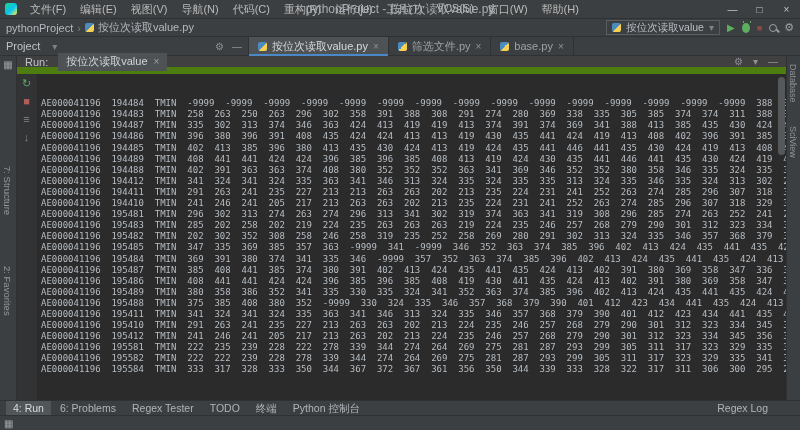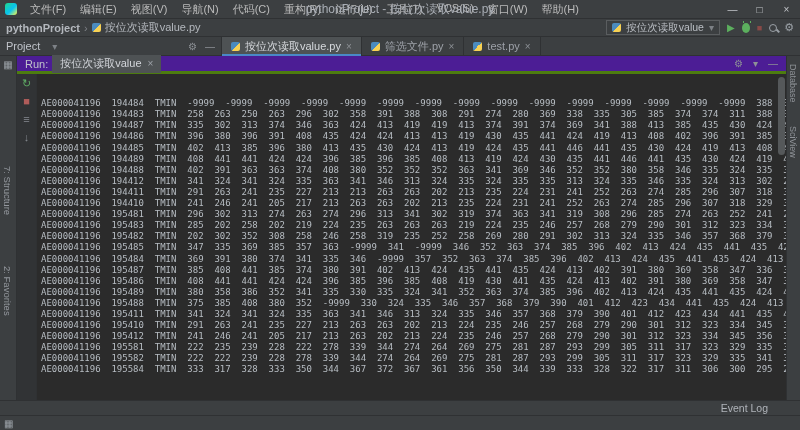--- a/index.html
+++ b/index.html
@@ -13,61 +13,61 @@
     background:linear-gradient(135deg,#21d789 0%,#07c3f2 55%,#fcf84a 100%); flex:none; }
   .menu-item { padding:0 7px; font-size:11px; color:#bbbbbb; white-space:nowrap; }
   .title-text { position:absolute; left:50%; transform:translateX(-50%); color:#a8adb4;
     font-size:12px; white-space:nowrap; }
   .win-controls { margin-left:auto; display:flex; }
   .win-btn { width:27px; text-align:center; font-size:10px; color:#c3c6ca; line-height:19px; }
 
   
   .toolbar { height:18px; background:#3c3f41; border-bottom:1px solid #2f3133;
     display:flex; align-items:center; padding:0 6px; }
-  .crumb { color:#b4b8be;font-weight:bold; }
+  .crumb { color:#b4b8be; }
   .crumb-sep { color:#7d8186; margin:0 4px; }
   .py-icon { width:9px; height:9px; border-radius:2px; display:inline-block; flex:none;
     background:linear-gradient(135deg,#4b8bbe 50%,#f7d154 50%); }
   .crumb-file { display:inline-flex; align-items:center; gap:4px; color:#b4b8be; }
   .tb-right { margin-left:auto; display:flex; align-items:center; gap:7px; }
   .run-combo { border:1px solid #5a5d5f; background:#3c3f41; height:15px; padding:0 5px;
     display:flex; align-items:center; gap:5px; color:#bbbfc5; font-size:10.5px; }
   .icon-run { color:#5caf5e; font-size:10px; }
   .icon-dim { color:#7d8186; font-size:10px; }
   .bug-icon { width:8px; height:10px; background:#5caf5e; border-radius:4px/5px; position:relative; }
   .bug-icon:before { content:""; position:absolute; top:-2px; left:1px; width:6px; height:2px;
     border-left:1px solid #5caf5e; border-right:1px solid #5caf5e; }
   .stop-icon { color:#8a4a47; font-size:9px; }
   .search-mag { width:8px; height:8px; border:1.4px solid #9aa0a6; border-radius:50%; position:relative; }
   .search-mag:after { content:""; position:absolute; width:4px; height:1.5px; background:#9aa0a6;
     transform:rotate(45deg); right:-4px; bottom:-1px; }
   .gear { color:#9aa0a6; font-size:11px; }
 
   
   .tabrow { height:19px; background:#3c3f41; border-bottom:1px solid #2f3133; display:flex; align-items:stretch; }
-  .project-header { width:222px; display:flex; align-items:center; gap:12px; padding:0 6px;
+  .project-header { width:249px; display:flex; align-items:center; gap:12px; padding:0 6px;
     border-right:1px solid #2f3133; color:#c0c4ca; }
   .ph-icons { margin-left:auto; display:flex; gap:8px; color:#8d9196; font-size:10px; }
   .tab { display:flex; align-items:center; gap:5px; padding:0 9px; color:#9da1a8;
     border-right:1px solid #2f3133; position:relative; font-size:11px; }
   .tab .close { color:#8d9196; font-size:10px; }
   .tab.active { background:#4e5254; color:#d6d9dd; }
   .tab.active:after { content:""; position:absolute; left:0; right:0; bottom:-1px; height:2px; background:#4a88c7; }
 
   
   .main { display:flex; height:344px; position:relative; }
   .left-strip { width:17px; background:#3c3f41; border-right:1px solid #2f3133; position:relative; flex:none; }
   .strip-icon { display:block; text-align:center; color:#9aa0a6; font-size:10px; margin-top:3px; }
   .vlabel { writing-mode:vertical-rl; font-size:9.5px; color:#94989e; position:absolute; left:2px; white-space:nowrap; }
   .right-strip { width:14px; background:#3c3f41; border-left:1px solid #2f3133; position:relative; flex:none; }
   .vlabel-r { writing-mode:vertical-rl; font-size:9px; color:#8f9398; position:absolute; left:1px; white-space:nowrap; }
 
   .run-area { flex:1; display:flex; flex-direction:column; min-width:0; }
-  .run-header { height:18px; background:#4c1d95; border-bottom:3px solid #4d7c0f;
-    display:flex; align-items:center; gap:4px; padding-left:8px; flex:none; }
+  .run-header { height:18px; background:#404040; border-bottom:7px solid #4d7c0f;
+    display:flex; align-items:center; gap:10px; padding-left:8px; flex:none; }
   .run-label { color:#c0c4ca; }
   .run-tab { background:#4e5254; height:18px; display:flex; align-items:center; gap:6px;
     padding:0 8px; color:#d2d5da; }
   .run-tab .close { color:#9da1a8; font-size:10px; }
   .rh-icons { margin-left:auto; margin-right:8px; display:flex; gap:10px; color:#8d9196; font-size:10px; }
 
   .run-body { flex:1; display:flex; min-height:0; position:relative; }
   .run-gutter { width:20px; background:#313335; border-right:1px solid #2f3133; flex:none;
     display:flex; flex-direction:column; align-items:center; padding-top:4px; gap:7px; }
   .gut { font-size:11px; line-height:11px; }
@@ -156,21 +156,21 @@
     <span>按位次读取value.py</span>
     <span class="close">×</span>
   </div>
   <div class="tab">
     <span class="py-icon"></span>
     <span>筛选文件.py</span>
     <span class="close">×</span>
   </div>
   <div class="tab">
     <span class="py-icon"></span>
-    <span>test.py</span>
+    <span>base.py</span>
     <span class="close">×</span>
   </div>
 </div>
 
 <div class="main">
   <div class="left-strip">
     <span class="strip-icon">▦</span>
     <span class="vlabel" style="top:110px;">7: Structure</span>
     <span class="vlabel" style="top:210px;">2: Favorites</span>
   </div>
@@ -202,18 +202,26 @@
     </div>
   </div>
 
   <div class="right-strip">
     <span class="vlabel-r" style="top:8px;">Database</span>
     <span class="vlabel-r" style="top:70px;">SciView</span>
   </div>
 </div>
 
 <div class="toolwin-bar">
-  <span class="event-log tw-item">Event Log</span>
+  <div id="tw-items" style="display:flex; gap:2px;">
+      <span class="tw-item active">4: Run</span>
+      <span class="tw-item">6: Problems</span>
+      <span class="tw-item">Regex Tester</span>
+      <span class="tw-item">TODO</span>
+      <span class="tw-item">终端</span>
+      <span class="tw-item">Python 控制台</span>
+    </div>
+  <span class="event-log tw-item">Regex Log</span>
 </div>
 
 <div class="statusbar">
   <span class="sb-switcher">▦</span>
 </div>
 
 </body></html>

